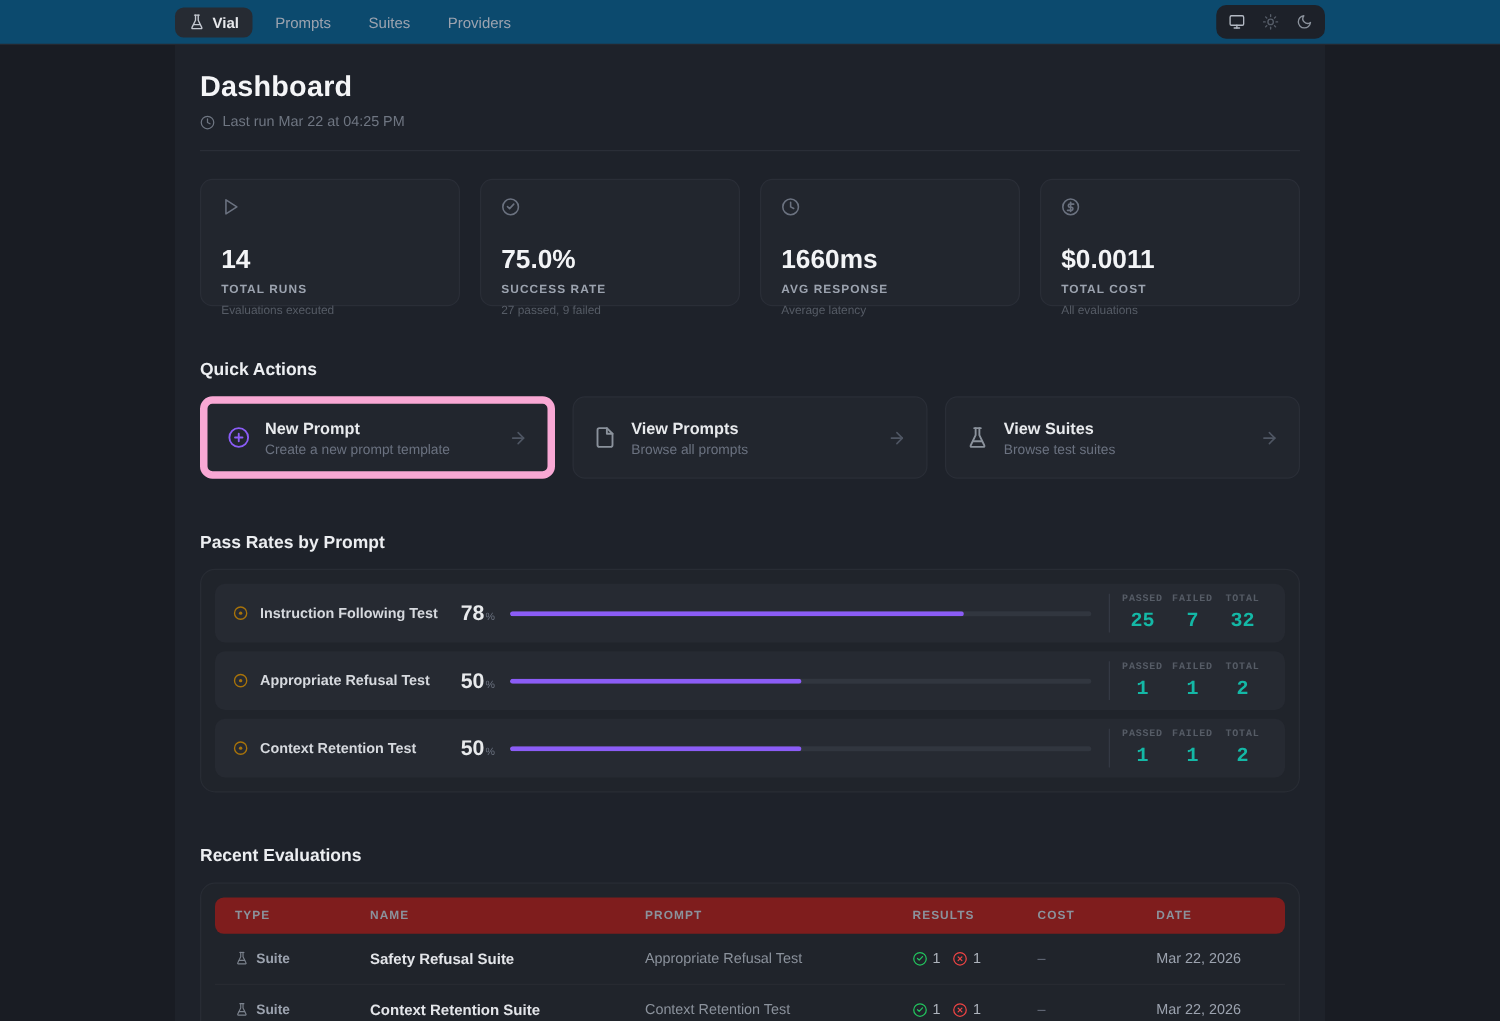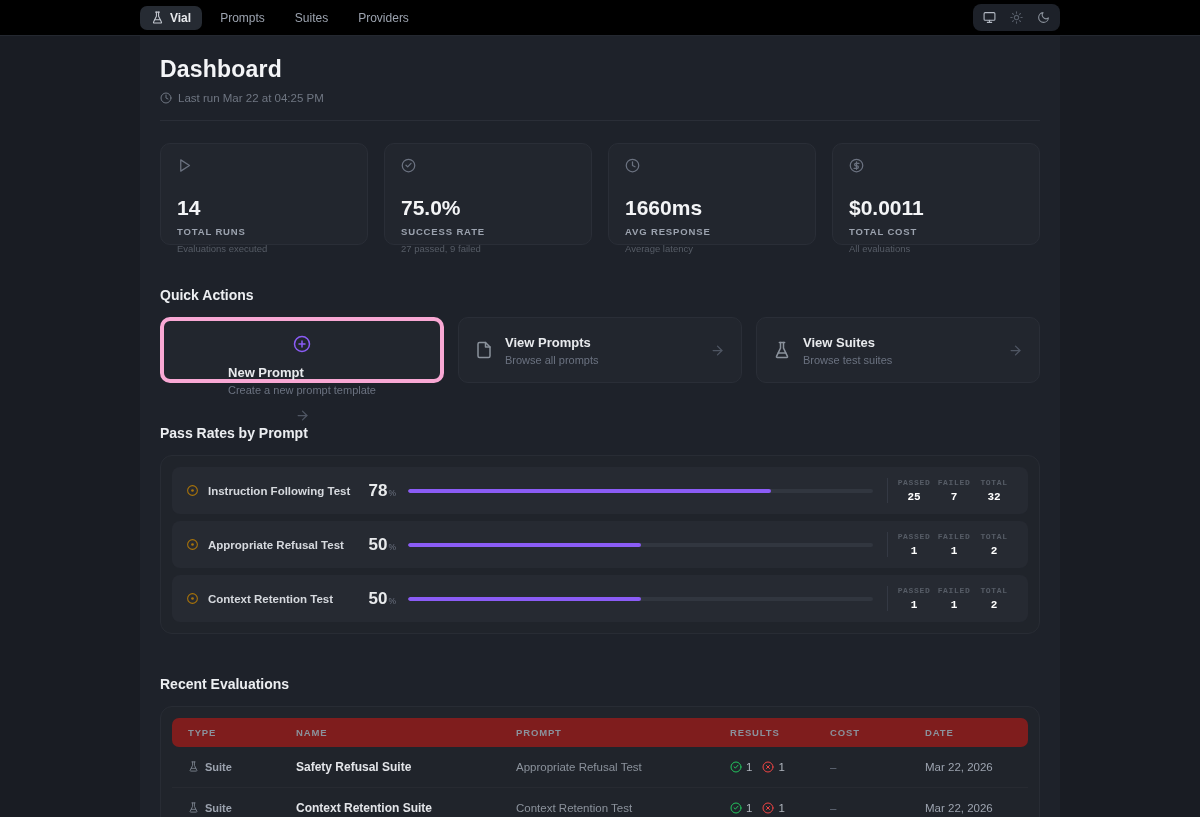--- a/index.html
+++ b/index.html
@@ -5,21 +5,21 @@
   * { margin:0; padding:0; box-sizing:border-box; }
   html,body { width:1200px; height:817px; overflow:hidden; }
   body {
     font-family:"Liberation Sans","DejaVu Sans",sans-serif;
     background:#191c23; color:#e5e7eb;
     -webkit-font-smoothing:antialiased;
   }
   svg.ic { display:block; stroke:currentColor; fill:none; stroke-width:2; stroke-linecap:round; stroke-linejoin:round; }
 
   
-  .top-nav { height:36px; background:#000000; border-bottom:1px solid #242830; }
+  .top-nav { height:36px; background:#0c4a6e; border-bottom:1px solid #242830; }
   .nav-inner { width:920px; margin:0 auto; height:100%; display:flex; align-items:center; justify-content:space-between; }
   .nav-left { display:flex; align-items:center; gap:6px; }
   .brand { display:flex; align-items:center; gap:6px; background:#262b33; color:#e7e9ec;
     border:none; border-radius:7px; padding:5px 11px; font-size:12px; font-weight:600; cursor:pointer;
     font-family:inherit; }
   .brand .ic { width:13px; height:13px; color:#c3c8d0; }
   .nav-link { color:#9ca3af; font-size:12px; padding:5px 12px; border-radius:7px; cursor:pointer; background:none; border:none; font-family:inherit; }
   .theme-switcher { display:flex; align-items:center; gap:2px; background:#1d2129; border-radius:8px; padding:3px 4px; }
   .theme-btn { background:none; border:none; padding:4px 6px; border-radius:6px; cursor:pointer; color:#565d68; }
   .theme-btn .ic { width:13px; height:13px; }
@@ -41,42 +41,42 @@
   .stat-label { font-size:9.5px; font-weight:600; letter-spacing:.09em; color:#9ca3af; margin-top:6px; }
   .stat-sub { font-size:9.5px; color:#565c66; margin-top:6px; }
 
   
   .section-h { font-size:14px; font-weight:700; color:#eceef1; margin-top:42px; }
 
   
   .actions-grid { display:grid; grid-template-columns:repeat(3,1fr); gap:14px; margin-top:14px; }
   .action-card { display:flex; align-items:center; gap:12px; background:#22262e; border:1px solid #2a2e37;
     border-radius:10px; padding:14px 16px; height:66px; cursor:pointer; text-align:left; font-family:inherit; }
-  .action-card.highlight { border:4px solid #f9a8d4;flex-direction:column; }
+  .action-card.highlight { border:6px solid #f9a8d4; }
   .action-card .lead-ic { width:18px; height:18px; color:#8b929c; flex:none; }
   .action-card.highlight .lead-ic { color:#8b5cf6; }
   .action-body { flex:1; min-width:0; }
   .action-title { font-size:13px; font-weight:600; color:#e8eaed; }
   .action-sub { font-size:11px; color:#6b7280; margin-top:4px; }
   .action-card .arrow-ic { width:15px; height:15px; color:#4f5663; flex:none; }
 
   
   .pass-container { background:#20242b; border:1px solid #282c34; border-radius:12px; padding:11px; margin-top:14px; }
   .pass-row { display:flex; align-items:center; background:#262a32; border-radius:8px; height:47px; padding:0 14px; }
   .pass-row + .pass-row { margin-top:7px; }
   .pass-row .target-ic { width:13px; height:13px; color:#a8730a; flex:none; }
   .pass-name { font-size:11.5px; font-weight:600; color:#d6d9de; margin-left:9px; width:152px; flex:none; }
   .pass-pct { flex:none; width:36px; text-align:right; font-size:17px; font-weight:600; color:#e8eaec; }
   .pass-pct .pct-sign { font-size:8.5px; color:#6b7280; font-weight:400; margin-left:1px; }
   .bar-track { flex:1; height:4px; background:#31363f; border-radius:2px; margin:0 14px 0 12px; overflow:hidden; }
   .bar-fill { height:100%; background:#8b5cf6; border-radius:2px; }
   .pass-stats { display:flex; gap:0; border-left:1px solid #343944; padding-left:6px; flex:none; }
   .pass-stat { width:40px; text-align:center;font-family:Liberation Mono, monospace; }
   .pass-stat-label { font-size:8px; letter-spacing:.08em; color:#565c66; font-weight:600; }
-  .pass-stat-value { font-size:11px; font-weight:600; color:#ffffff; margin-top:4px; }
+  .pass-stat-value { font-size:16px; font-weight:600; color:#14b8a6; margin-top:4px; }
 
   
   .table-container { background:#20242b; border:1px solid #282c34; border-radius:12px; padding:11px; margin-top:14px; }
   .tbl-grid { display:grid; grid-template-columns:108px 220px 214px 100px 95px 1fr; align-items:center; }
   .tbl-head { background:#7f1d1d; border-radius:7px; height:29px; }
   .tbl-head .th { font-size:9.5px; font-weight:600; letter-spacing:.09em; color:#8b929c; padding-left:16px; }
   .tbl-row { height:40px; cursor:pointer; }
   .tbl-row + .tbl-row { border-top:1px solid rgba(255,255,255,0.03); }
   .td { padding-left:16px; }
   .type-cell { display:flex; gap:6px; color:#9ca3af; font-size:11px; font-weight:600; }

